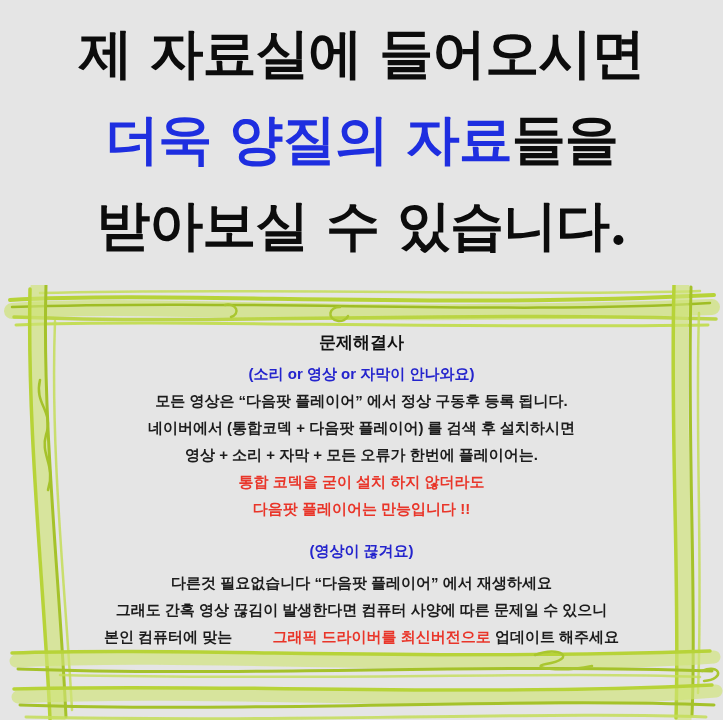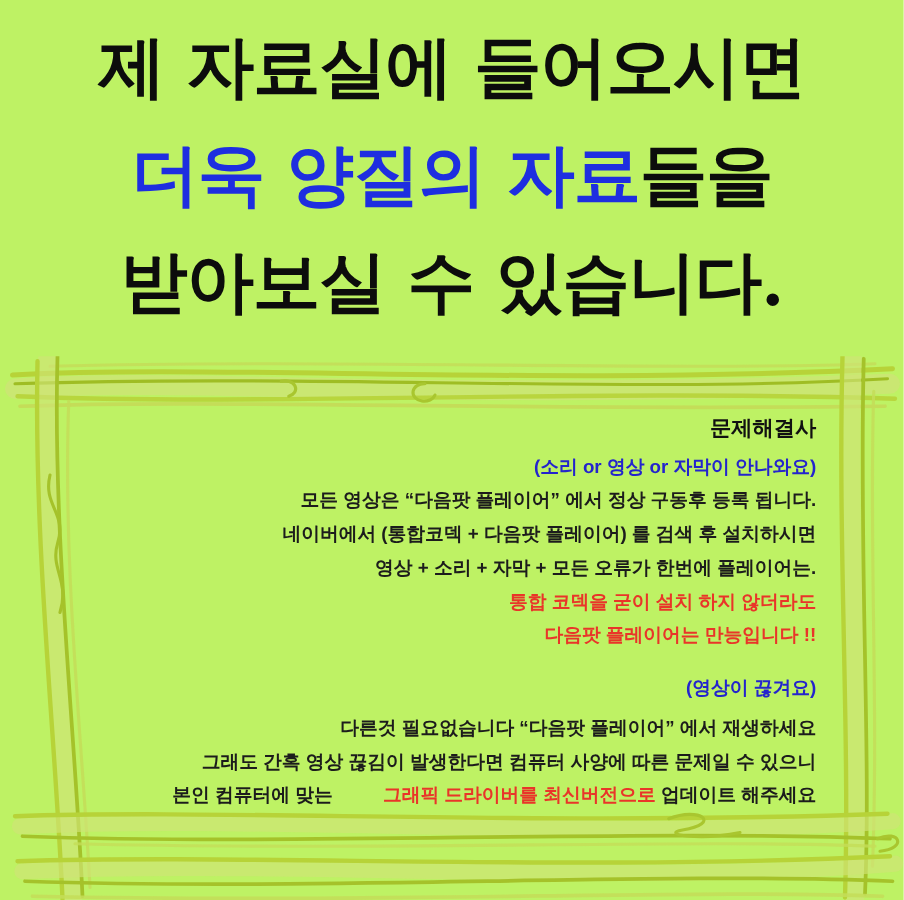--- a/index.html
+++ b/index.html
@@ -1,34 +1,34 @@
 <!DOCTYPE html>
 <html><head>
 <meta charset="utf-8">
 <style>
   html,body{margin:0;padding:0;background:#ffffff;}
   #stage{
     position:relative;width:723px;height:720px;overflow:hidden;
-    background:#bef264;font-family:"Liberation Sans",sans-serif;
+    background:#e5e5e5;font-family:"Liberation Sans",sans-serif;
   }
   
   .headline{
     position:absolute;top:10px;left:0;width:723px;text-align:center;
     font-family:"DejaVu Serif",serif;font-weight:bold;color:#0c0c0c;
   }
   .headline .h-line{
     height:86px;line-height:86px;font-size:54px;letter-spacing:-1px;white-space:nowrap;
   }
   .headline .accent{color:#1e2ee0;margin-top:44px;}
   
   .sketch-frame{position:absolute;left:0;top:285px;width:723px;height:435px;pointer-events:none;}
   .sketch-frame path{fill:none;stroke-linecap:round;}
   
   .notice{
-    position:absolute;top:331px;left:70px;width:583px;text-align:right;
+    position:absolute;top:331px;left:70px;width:583px;text-align:center;
     font-weight:bold;color:#1c1c1c;font-size:15px;
   }
   .notice .n-title{font-size:17px;color:#111111;margin:0 0 12px 0;}
   .notice .n-line{margin:0 0 11px 0;line-height:16px;white-space:nowrap;}
   .notice .n-heading{color:#2424cd;}
   .notice .n-warn{color:#e93529;}
   .notice .section-gap{margin-top:26px;margin-bottom:16px;}
   .notice .hl-red{color:#e93529;margin-left:36px;}
 </style>
 </head>

